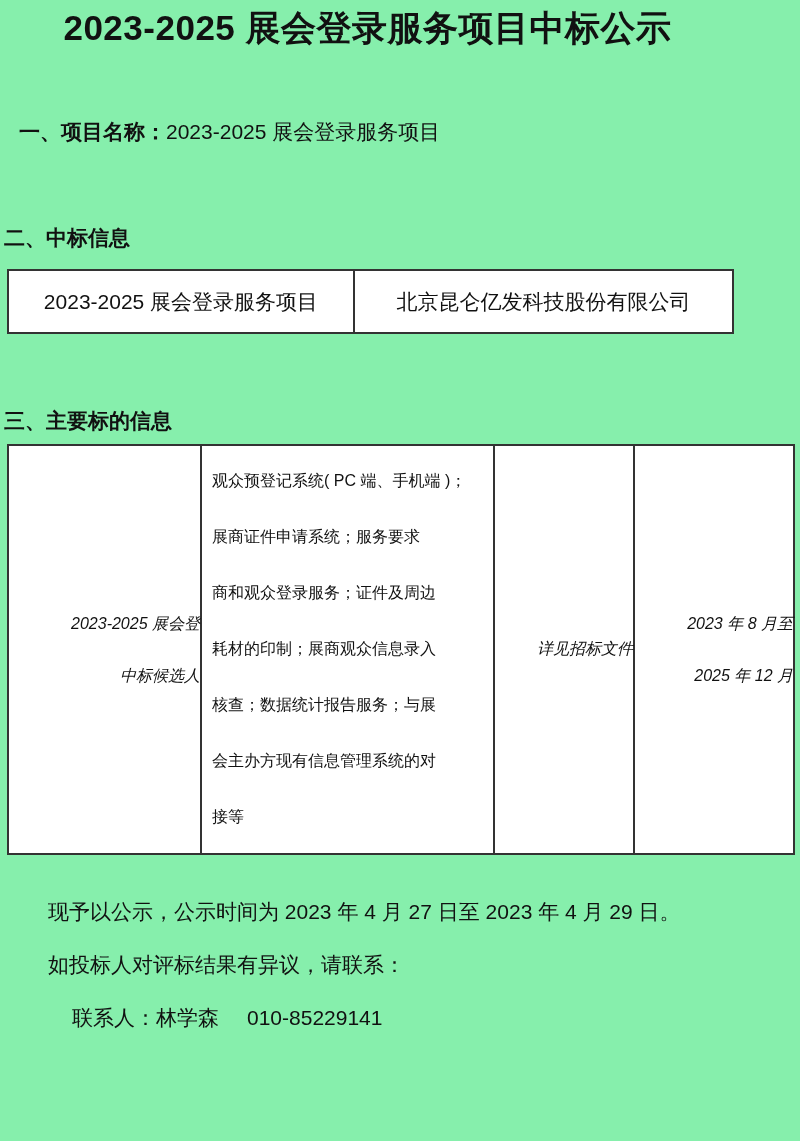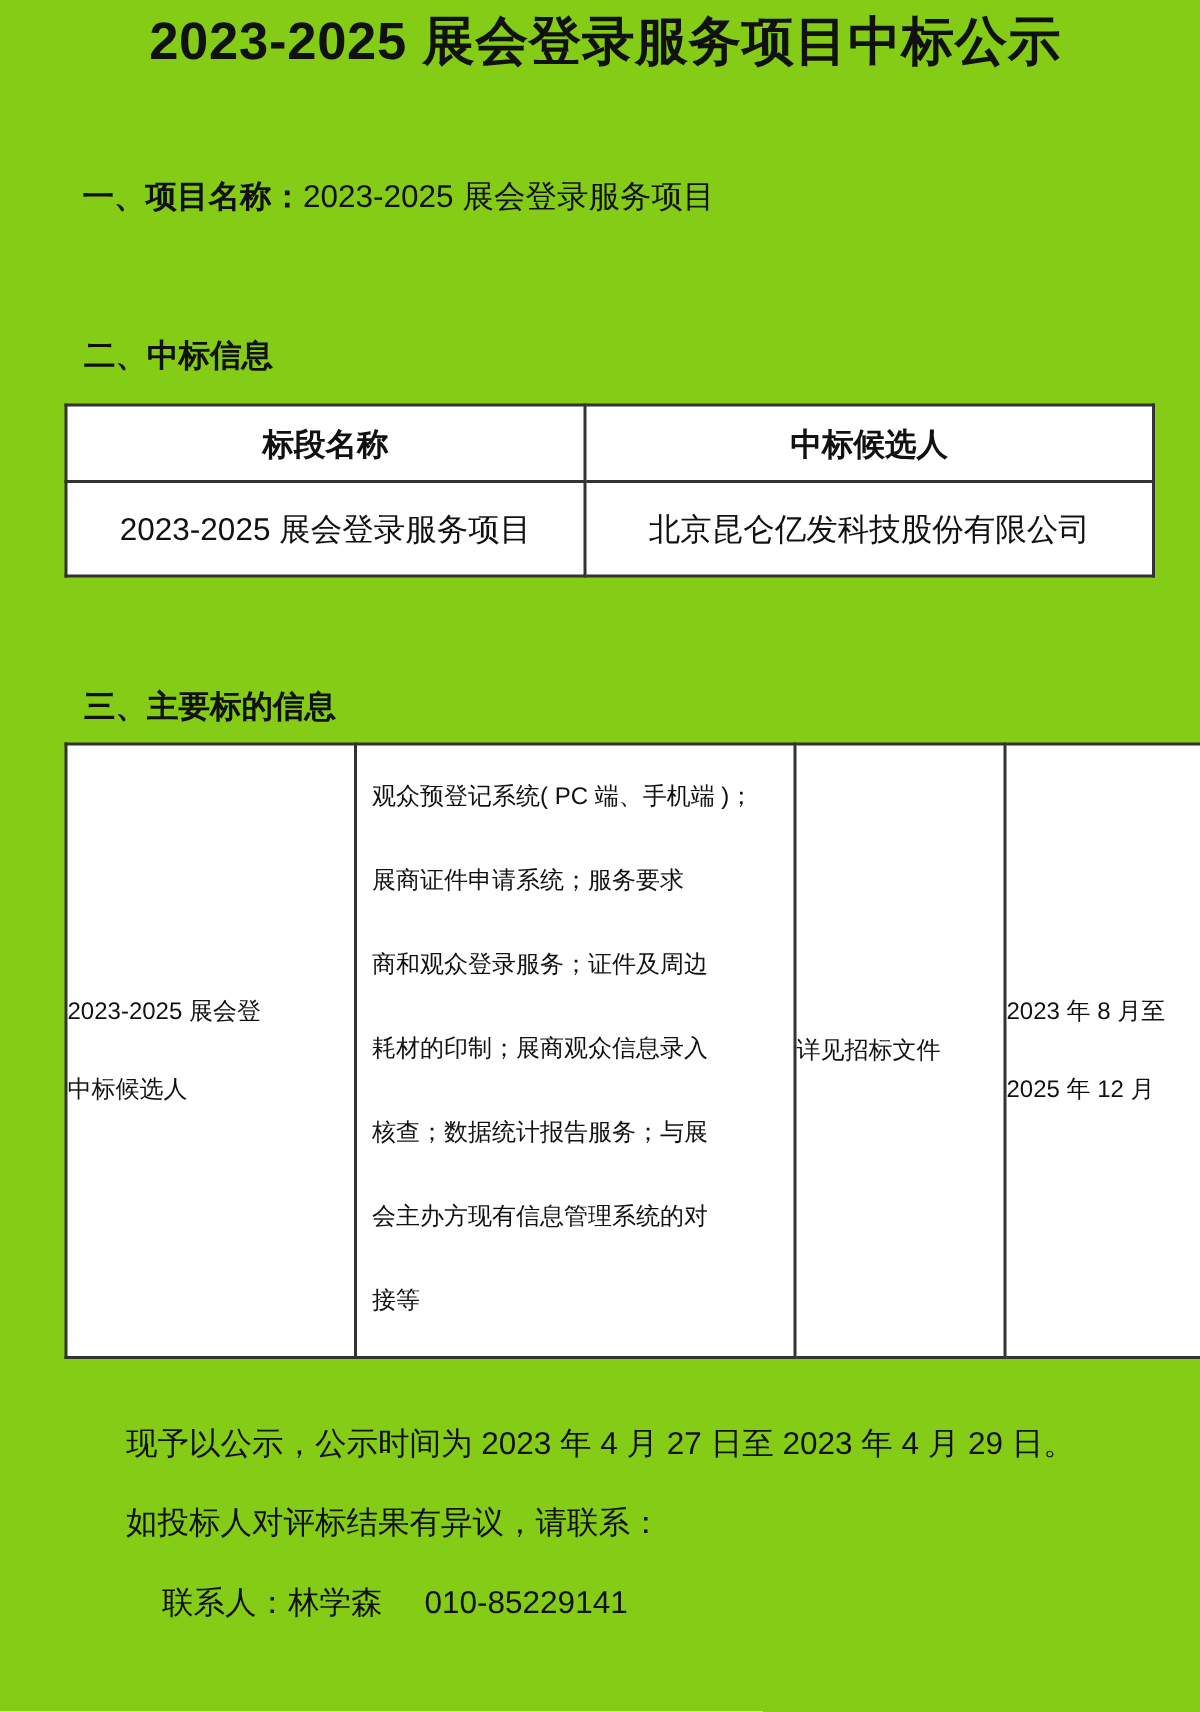--- a/index.html
+++ b/index.html
@@ -8,41 +8,40 @@
     width: 800px;
     height: 1141px;
     color: #111111;
     font-family: "Liberation Sans", "DejaVu Sans", sans-serif;
     overflow: hidden;
   }
   .page {
     position: relative;
     width: 800px;
     height: 1141px;
-    background: #84cc16;
-    padding-left: 36px;
+    background: #86efac;
   }
   .doc-title {
     width: 735px;
     padding-top: 5px;
     text-align: center;
     font-size: 35px;
     font-weight: 700;
     line-height: 45px;
     letter-spacing: 0.5px;
   }
   .sec1 {
     margin: 69px 0 0 19px;
     font-size: 21px;
     line-height: 26px;
   }
   .sec1 .sec-label { font-weight: 700; }
   .sec1 .sec-value { font-weight: 400; }
   .sec-heading {
-    margin-left: 20px;
+    margin-left: 4px;
     font-size: 21px;
     font-weight: 700;
     line-height: 26px;
   }
   .sec2-heading { margin-top: 80px; }
   .sec3-heading { margin-top: 74px; }
 
   table { border-collapse: collapse; table-layout: fixed; }
   th, td { border: 2px solid #333333; background: #ffffff; }
 
@@ -74,21 +73,21 @@
     font-size: 21px;
     font-weight: 700;
     text-align: center;
     vertical-align: middle;
   }
   .subject-table td {
     font-size: 16px;
     font-weight: 400;
     vertical-align: middle;
   }
-  td.cell-center { text-align: left; }
+  td.cell-center { text-align: right; font-style: italic; }
   .stack-line { line-height: 52px; white-space: nowrap; }
   td.scope-cell {
     text-align: left;
     padding: 7px 8px 8px 10px;
     vertical-align: top;
   }
   .scope-line { line-height: 56px; white-space: nowrap; }
 
   .footer {
     margin: 44px 0 0 48px;
@@ -110,24 +109,20 @@
   </div>
 
   <div class="sec-heading sec2-heading">二、中标信息</div>
 
   <table class="bid-table">
     <colgroup>
       <col style="width:346px">
       <col style="width:379px">
     </colgroup>
     <tbody>
-        <tr>
-      <th>标段名称</th>
-      <th>中标候选人</th>
-    </tr>
     <tr>
       <td>2023-2025 展会登录服务项目</td>
       <td>北京昆仑亿发科技股份有限公司</td>
     </tr>
   </tbody>
     </table>
 
   <div class="sec-heading sec3-heading">三、主要标的信息</div>
 
   <table class="subject-table">

